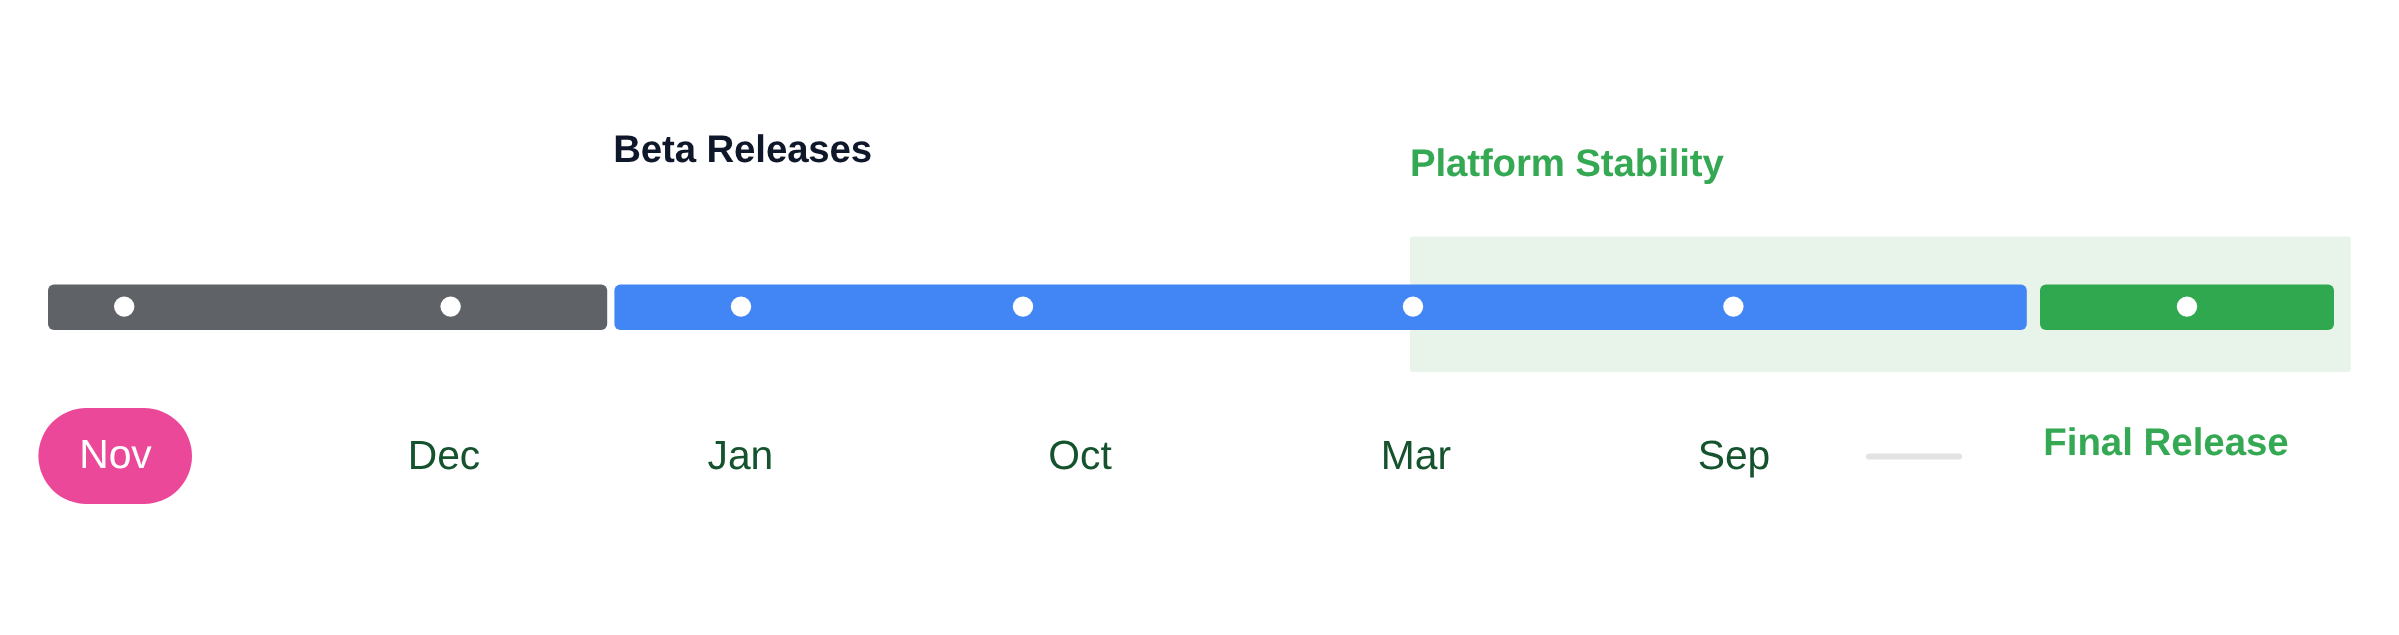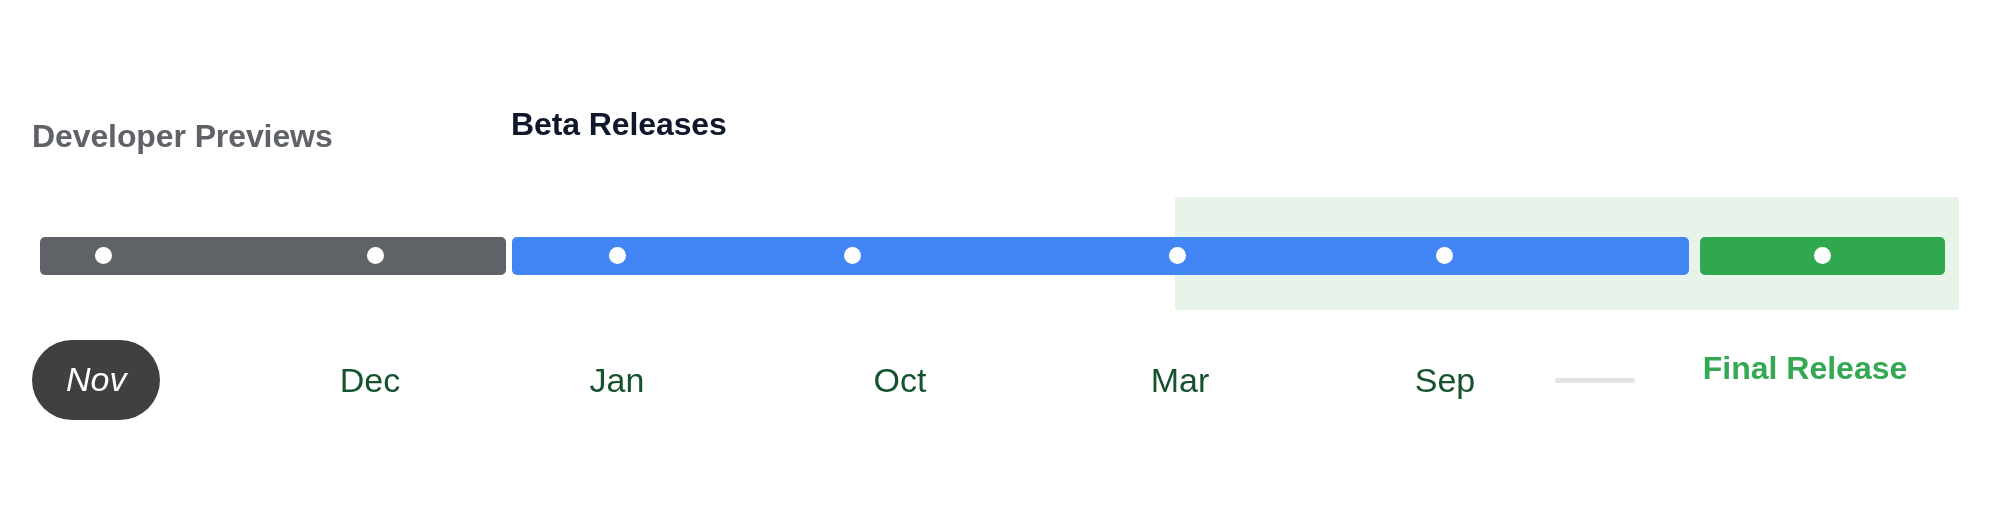--- a/index.html
+++ b/index.html
@@ -103,25 +103,24 @@
     font-size: 34px;
     font-weight: 400;
     color: #14532d;
     line-height: 1;
     white-space: nowrap;
   }
   .month.current {
     top: 340px;
     transform: translateX(0);
     padding: 22px 34px 24px 34px;
-    background: #404040;
+    background: #ec4899;
     color: #ffffff;
     border-radius: 42px;
     left: 32px;
-    font-style: italic;
   }
   .month.final {
     font-weight: 700;
     color: #34a853;
     font-size: 32px;
     top: 352px;
   }
   .axis-dash {
     position: absolute;
     top: 378px;
@@ -133,22 +132,22 @@
   }
 </style>
 </head>
 <body>
 
 <div id="timeline-root">
 
   <div class="phase-backdrop"></div>
 
   <div class="phase-labels">
-    <div class="phase-label dev">Developer Previews</div>
     <div class="phase-label beta">Beta Releases</div>
+    <div class="phase-label platform">Platform Stability</div>
   </div>
 
   <div class="bars-row">
     <div class="bar dev"></div>
     <div class="bar beta"></div>
     <div class="bar stable"></div>
 
     <div class="bar-dot" style="left:103px"></div>
     <div class="bar-dot" style="left:375px"></div>
     <div class="bar-dot" style="left:617px"></div>

